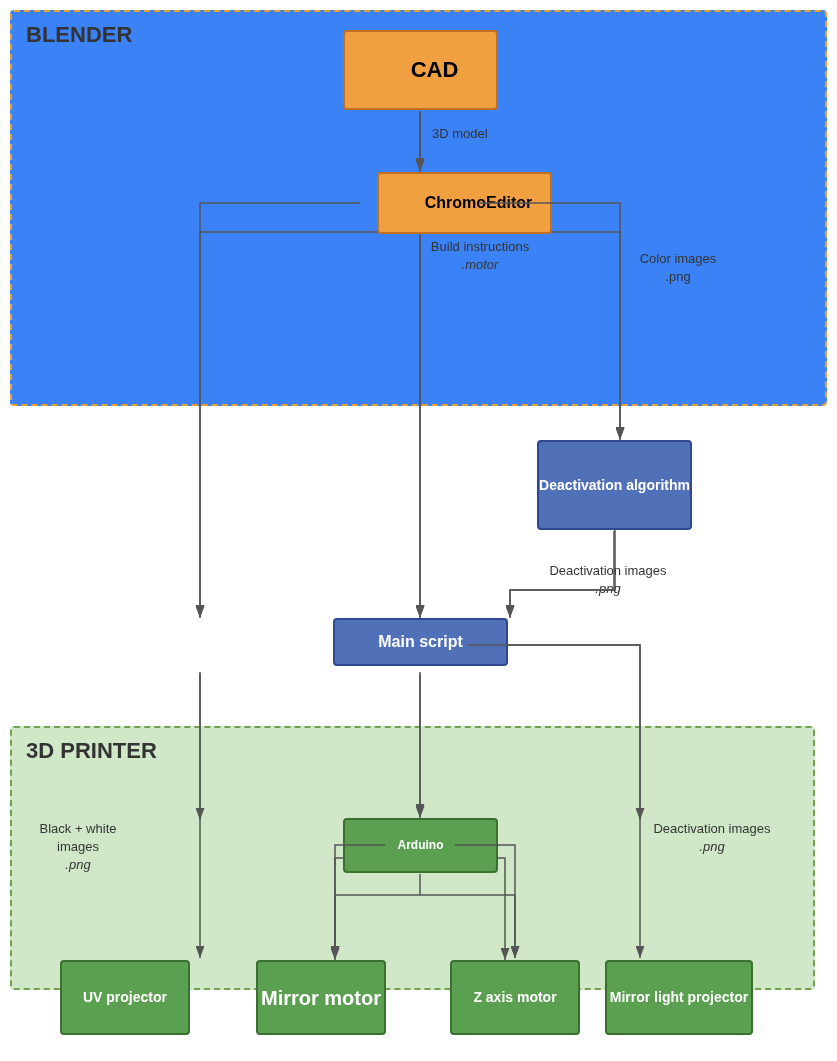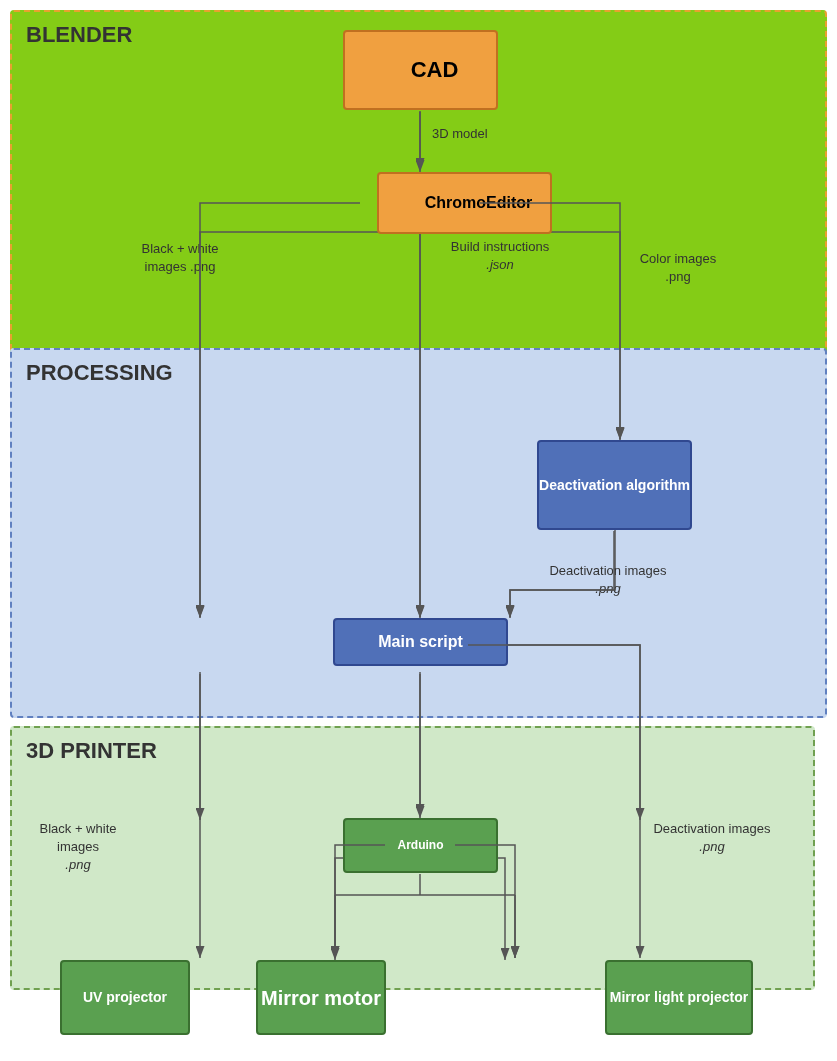--- a/index.html
+++ b/index.html
@@ -20,21 +20,21 @@
 
     
     .region {
       position: absolute;
       border: 2px dashed;
       border-radius: 4px;
     }
     .region-blender {
       top: 10px; left: 10px; right: 10px;
       height: 396px;
-      background: #84cc16;
+      background: #3b82f6;
       border-color: #e8a030;
     }
     .region-processing {
       top: 348px; left: 10px; right: 10px;
       height: 370px;
       background: #c8d8f0;
       border-color: #6080c0;
     }
     .region-3dprinter {
       top: 726px; left: 10px; right: 22px;
@@ -105,23 +105,20 @@
   </style>
 </head>
 <body>
 
 <div class="diagram-container">
 
   <div class="region region-blender">
     <span class="region-label">BLENDER</span>
   </div>
 
-  <div class="region region-processing">
-    <span class="region-label">PROCESSING</span>
-  </div>
 
   <div class="region region-3dprinter">
     <span class="region-label">3D PRINTER</span>
   </div>
 
   <svg class="arrows-svg">
     <defs>
       <marker id="arrowhead" markerWidth="8" markerHeight="6" refX="8" refY="3" orient="auto">
         <polygon points="0 0, 8 3, 0 6" fill="#555"></polygon>
       </marker>
@@ -146,28 +143,24 @@
     <polyline points="380,858 335,858 335,960" fill="none" stroke="#555" stroke-width="1.5" marker-end="url(#arrowhead)"></polyline>
 
     <polyline points="460,858 505,858 505,960" fill="none" stroke="#555" stroke-width="1.5" marker-end="url(#arrowhead)"></polyline>
 
   </svg>
 
   <div class="arrow-label" style="left: 432px; top: 125px;">
     <span>3D model</span>
   </div>
 
-  <div class="arrow-label" style="left: 130px; top: 240px; width: 100px;">
-    <span>Black + white</span><br>
-    <span>images .png</span>
-  </div>
-
-  <div class="arrow-label" style="left: 425px; top: 238px; width: 110px; margin-left: 20px;">
+
+  <div class="arrow-label" style="left: 425px; top: 238px; width: 110px;">
     <span>Build instructions</span><br>
-    <em>.json</em>
+    <em>.motor</em>
   </div>
 
   <div class="arrow-label" style="left: 628px; top: 250px; width: 100px;">
     <span>Color images</span><br>
     <span>.png</span>
   </div>
 
   <div class="arrow-label" style="left: 548px; top: 562px; width: 120px;">
     <span>Deactivation images</span><br>
     <em>.png</em>
@@ -204,20 +197,23 @@
   </div>
 
   <div class="box box-green" style="left: 60px; top: 960px; width: 130px; height: 75px; font-size: 14px;">
     <span>UV projector</span>
   </div>
 
   <div class="box box-green" style="left: 256px; top: 960px; width: 130px; height: 75px; font-size: 20px;">
     <span>Mirror motor</span>
   </div>
 
+  <div class="box box-green" style="left: 450px; top: 960px; width: 130px; height: 75px; font-size: 14px;">
+    <span>Z axis motor</span>
+  </div>
 
   <div class="box box-green" style="left: 605px; top: 960px; width: 148px; height: 75px; font-size: 14px;">
     <span>Mirror light projector</span>
   </div>
 
   <svg class="arrows-svg" style="z-index:10;">
     <defs>
       <marker id="ah2" markerWidth="8" markerHeight="6" refX="8" refY="3" orient="auto">
         <polygon points="0 0, 8 3, 0 6" fill="#555"></polygon>
       </marker>

